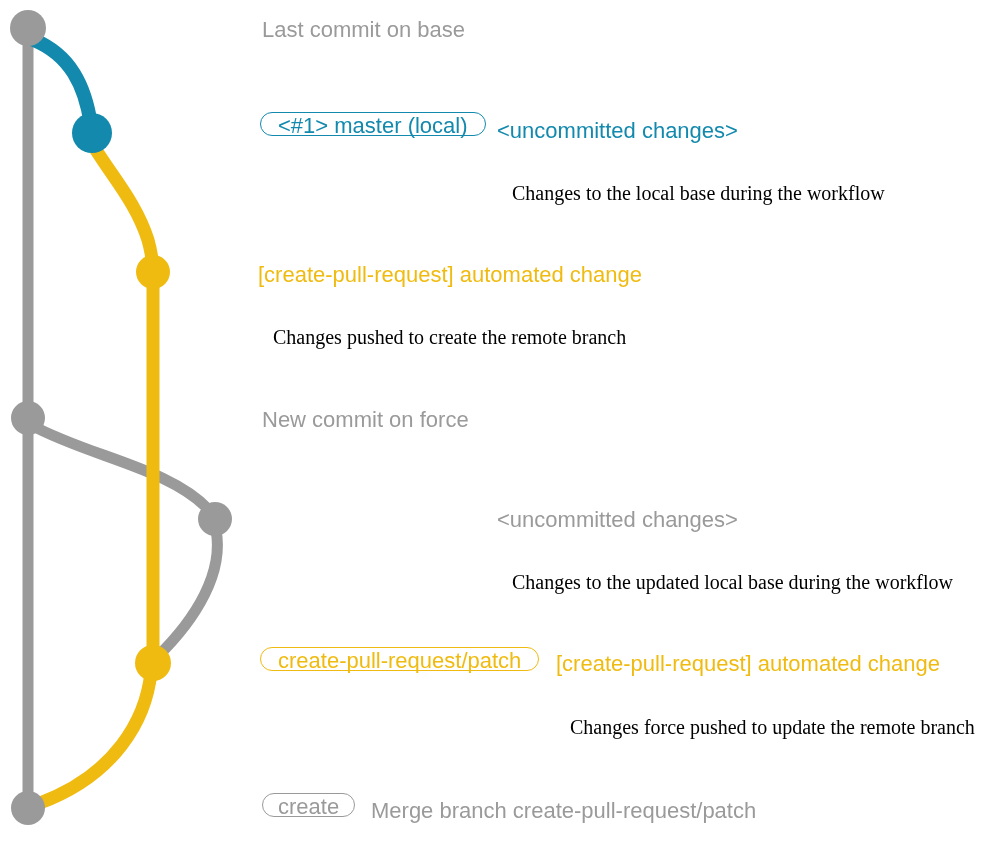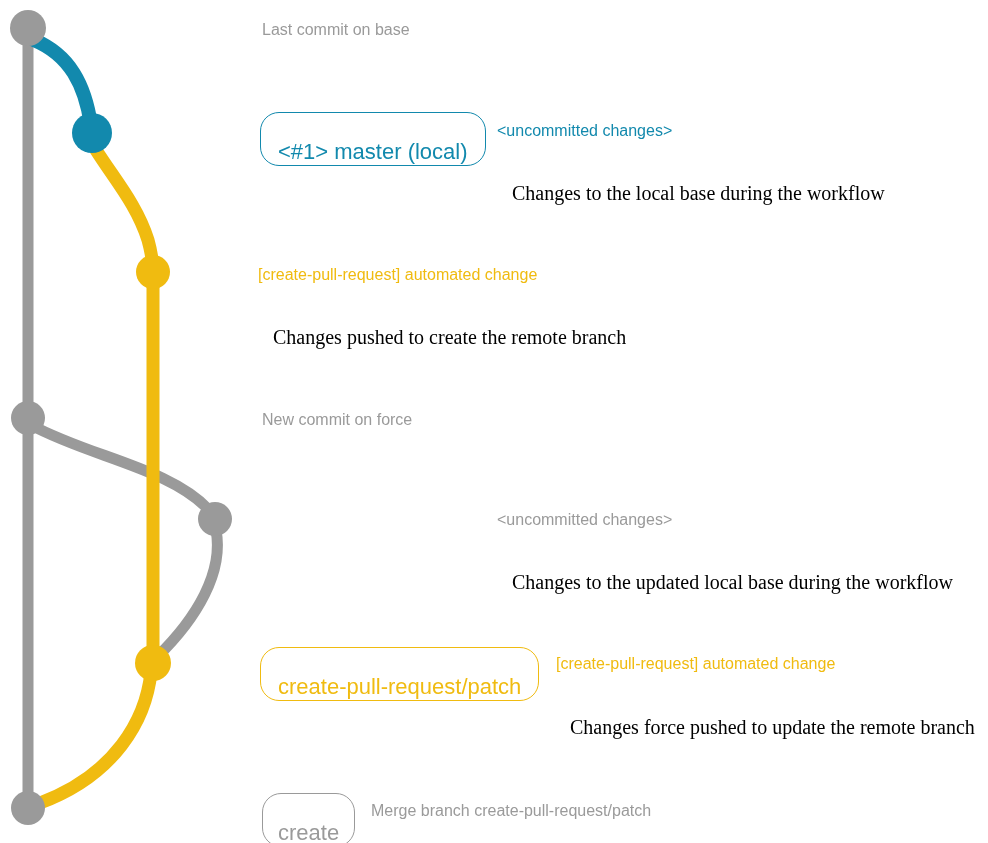--- a/index.html
+++ b/index.html
@@ -14,34 +14,34 @@
   .graph path,.graph line{fill:none;stroke-linecap:round;}
   .s-gray{stroke:var(--gray);stroke-width:11;}
   .s-teal{stroke:var(--teal);stroke-width:14;}
   .s-yellow{stroke:var(--yellow);stroke-width:13;}
   .f-gray{fill:var(--gray);}
   .f-teal{fill:var(--teal);}
   .f-yellow{fill:var(--yellow);}
 
   .lbl{
     position:absolute;
-    font-size:16px;line-height:26px;white-space:nowrap;
+    font-size:22px;line-height:26px;white-space:nowrap;
   }
   .c-gray{color:var(--gray);}
   .c-teal{color:var(--teal);}
   .c-yellow{color:var(--yellow);}
   .serif{
     position:absolute;
     font-family:"Liberation Serif",serif;
     font-size:20px;line-height:24px;color:var(--text);white-space:nowrap;margin-top:32px;
   }
   .chip{
     position:absolute;
-    display:inline-flex;align-items:flex-end;justify-content:center;
-    height:54px;padding:0 17px;box-sizing:border-box;
+    display:inline-flex;align-items:flex-start;justify-content:center;
+    height:24px;padding:0 17px;box-sizing:border-box;
     border:1.5px solid;border-radius:19px;
     font-size:22px;white-space:nowrap;background:#fff;
   }
   .chip.c-teal{border-color:var(--teal);}
   .chip.c-gray{border-color:var(--gray);}
   .chip.c-yellow{border-color:var(--yellow);}
 </style>
 </head>
 <body>
 

